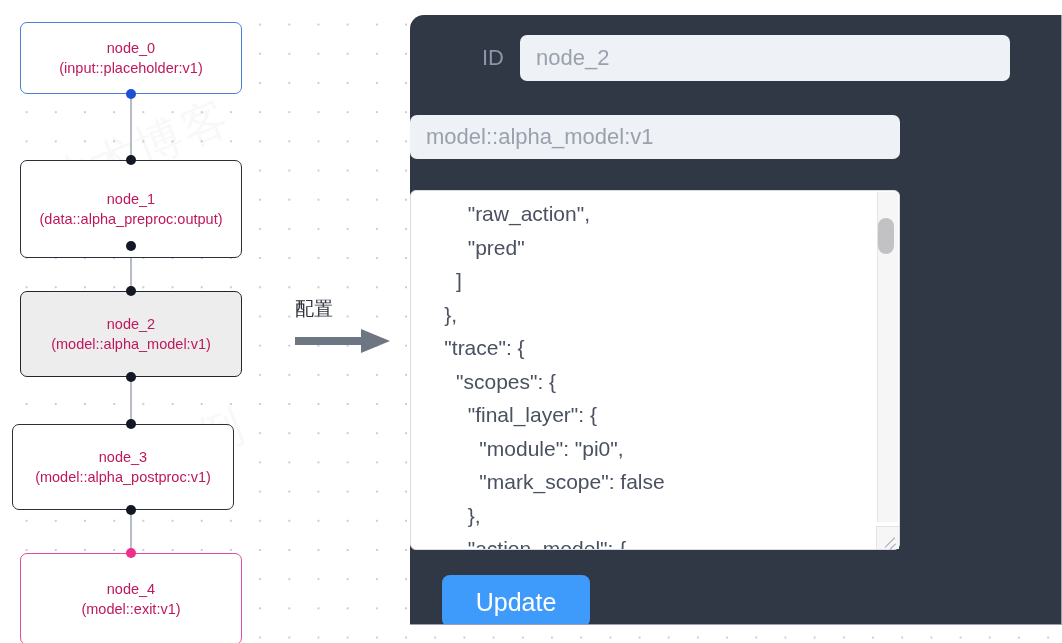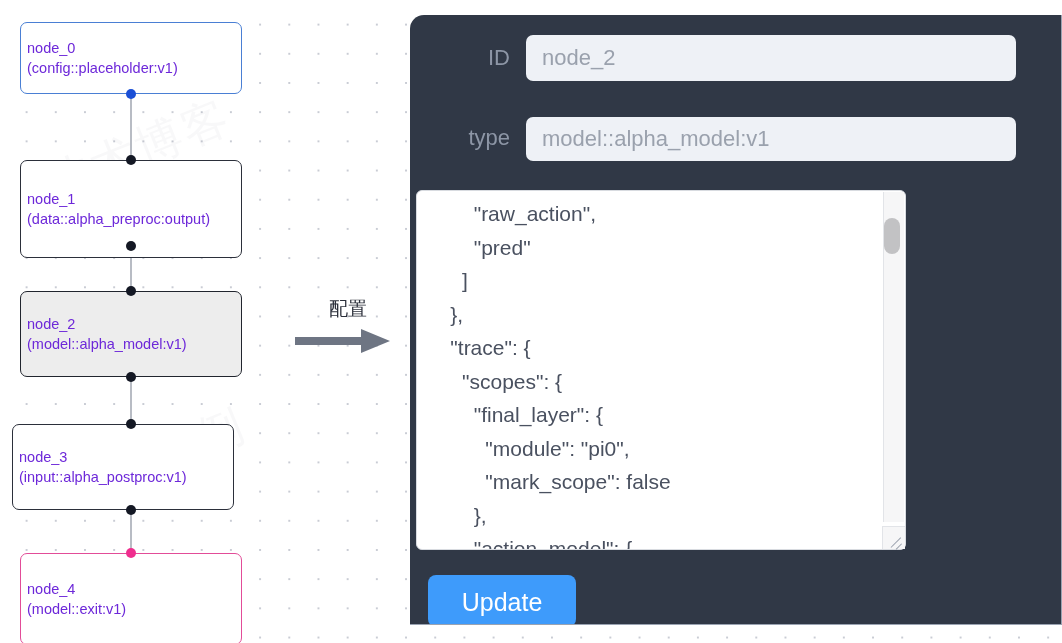--- a/index.html
+++ b/index.html
@@ -42,24 +42,24 @@
     user-select: none;
   }
 
   
   .node {
     position: absolute;
     box-sizing: border-box;
     border: 1.6px solid #2b2f3a;
     border-radius: 7px;
     background: #ffffff;
-    color: #6d28d9;
+    color: #be185d;
     font-size: 14.5px;
     line-height: 20.5px;
-    text-align: left;
+    text-align: center;
     display: flex;
     align-items: center;
     justify-content: center;
     padding: 13px 6px;
     z-index: 3;
   }
   .node .nlabel {
     width: 100%;
     word-break: break-all;
   }
@@ -90,21 +90,21 @@
   #flow-arrow-group {
     position: absolute;
     left: 295px; top: 296px;
     width: 100px; height: 62px;
     z-index: 4;
   }
   #flow-arrow-label {
     position: absolute;
     left: 0; top: 0;
     width: 72px;
-    text-align: right;
+    text-align: left;
     font-size: 19px;
     color: #2b2f3a;
     font-family: "DejaVu Sans", sans-serif;
   }
   #flow-arrow-svg {
     position: absolute;
     left: 0; top: 32px;
   }
 
   
@@ -116,22 +116,21 @@
     background: #303846;
     border-radius: 14px 0 0 0;
     border-right: 1px solid #9aa3b2;
     border-bottom: 1px solid #9aa3b2;
     z-index: 10;
     overflow: hidden;
   }
   .field-row {
     position: absolute;
     display: flex;
-    align-items: flex-end;
-    margin-left: 6px;
+    align-items: center;
   }
   .field-label {
     color: #8d96a6;
     font-size: 22px;
     text-align: right;
     width: 110px;
     padding-right: 16px;
     box-sizing: border-box;
     line-height: 46px;
   }
@@ -204,21 +203,21 @@
     background: #9aa1ad;
     height: 1.4px;
     transform: rotate(-45deg);
   }
   #config-resize-handle::before { width: 14px; right: 2px; bottom: 6px; }
   #config-resize-handle::after  { width: 8px;  right: 2px; bottom: 2px; }
 
   
   #update-button {
     position: absolute;
-    left: 18px; top: 560px;
+    left: 32px; top: 560px;
     width: 148px; height: 52px;
     background: #3e9bfb;
     color: #ffffff;
     border: none;
     border-radius: 8px;
     font-size: 25px;
     font-family: "Liberation Sans", sans-serif;
     text-align: center;
     line-height: 52px;
     cursor: pointer;
@@ -234,38 +233,38 @@
     <div class="wm" style="left:40px; top:120px;">技术博客</div>
     <div class="wm" style="left:150px; top:410px;">示例</div>
     <div class="wm" style="left:620px; top:250px; color:rgba(120,130,150,0.045);">演示</div>
 
     <div class="edge" style="left:130px; top:90px; height:76px;"></div>
     <div class="edge" style="left:130px; top:242px; height:55px;"></div>
     <div class="edge" style="left:130px; top:373px; height:57px;"></div>
     <div class="edge" style="left:130px; top:506px; height:53px;"></div>
 
     <div class="node is-input" style="left:20px; top:22px; width:222px; height:72px;">
-      <div class="nlabel"><span>node_0</span><br><span>(config::placeholder:v1)</span></div>
+      <div class="nlabel"><span>node_0</span><br><span>(input::placeholder:v1)</span></div>
     </div>
     <div class="handle blue" style="left:126px; top:89px;"></div>
 
     <div class="node" style="left:20px; top:160px; width:222px; height:98px;">
       <div class="nlabel"><span>node_1</span><br><span>(data::alpha_preproc:output)</span></div>
     </div>
     <div class="handle" style="left:126px; top:155px;"></div>
     <div class="handle" style="left:126px; top:241px;"></div>
 
     <div class="node is-selected" style="left:20px; top:291px; width:222px; height:86px;">
       <div class="nlabel"><span>node_2</span><br><span>(model::alpha_model:v1)</span></div>
     </div>
     <div class="handle" style="left:126px; top:286px;"></div>
     <div class="handle" style="left:126px; top:372px;"></div>
 
     <div class="node" style="left:12px; top:424px; width:222px; height:86px;">
-      <div class="nlabel"><span>node_3</span><br><span>(input::alpha_postproc:v1)</span></div>
+      <div class="nlabel"><span>node_3</span><br><span>(model::alpha_postproc:v1)</span></div>
     </div>
     <div class="handle" style="left:126px; top:419px;"></div>
     <div class="handle" style="left:126px; top:505px;"></div>
 
     <div class="node is-output" style="left:20px; top:553px; width:222px; height:92px;">
       <div class="nlabel"><span>node_4</span><br><span>(model::exit:v1)</span></div>
     </div>
     <div class="handle pink" style="left:126px; top:548px;"></div>
 
     <div id="flow-arrow-group">
@@ -277,21 +276,20 @@
   </div>
 
   <div id="config-panel">
 
     <div class="field-row" id="id-row">
       <div class="field-label">ID</div>
       <input class="text-input" id="id-input" type="text" readonly="" value="node_2" style="">
     </div>
 
     <div class="field-row" id="type-row">
-      <div class="field-label">type</div>
       <input class="text-input" id="type-input" type="text" readonly="" value="model::alpha_model:v1" style="">
     </div>
 
     <div class="field-row" id="config-row">
       <div id="config-textarea-wrap">
         <textarea id="config-textarea" style="">        "raw_action",
         "pred"
       ]
     },
     "trace": {

